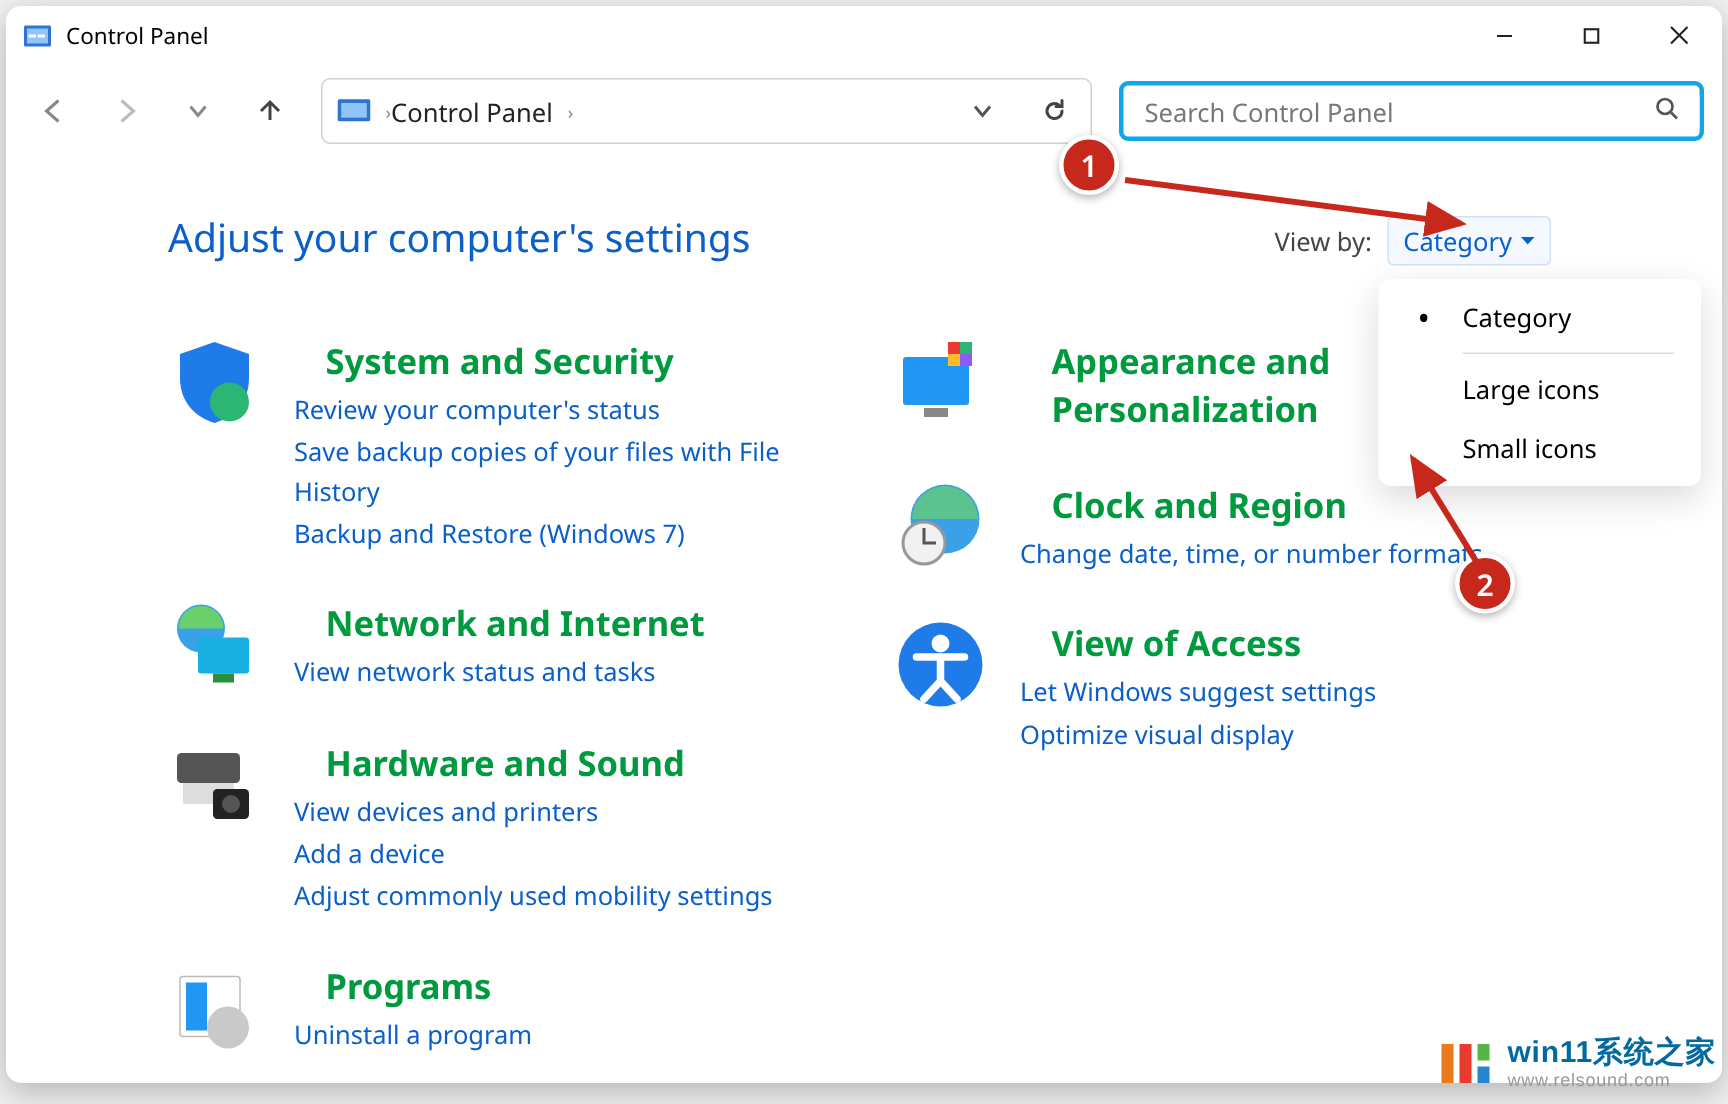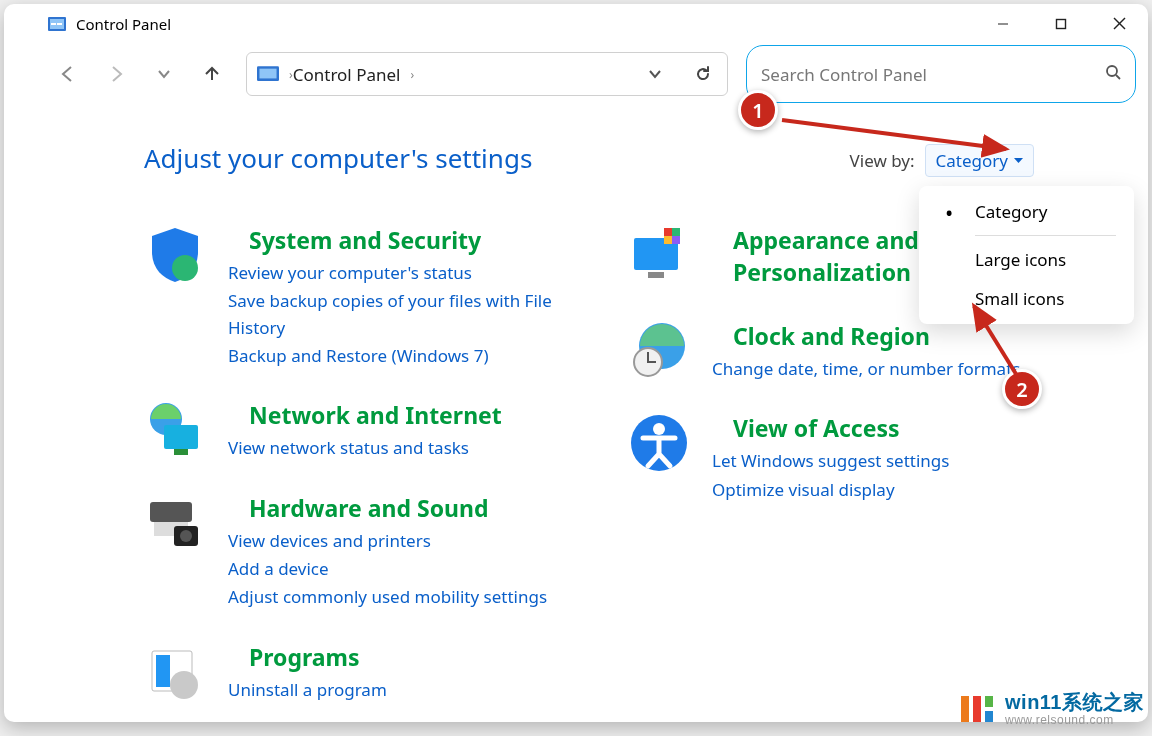--- a/index.html
+++ b/index.html
@@ -14,21 +14,20 @@
   .window {
     position: absolute;
     top: 4px; left: 4px;
     width: 1144px; height: 718px;
     background: #fff;
     border-radius: 10px;
     box-shadow: 0 6px 20px rgba(0,0,0,.25);
     display: flex;
     flex-direction: column;
     overflow: hidden;
-    padding-left: 32px;
   }
   
   .titlebar {
     height: 40px;
     display: flex;
     align-items: center;
     padding-left: 12px;
     font-size: 15px;
     border-bottom: 1px solid transparent;
   }
@@ -85,23 +84,23 @@
     margin-left: auto;
     display: flex;
   }
   .addr-end-btn {
     width: 48px; height: 42px;
     display: flex; align-items: center; justify-content: center;
     color: #555;
     font-size: 15px;
   }
   .searchbox {
-    width: 390px; height: 58px;
-    border: 1px solid #0ea5e9;
-    border-radius: 17px;
+    width: 390px; height: 40px;
+    border: 3px solid #0ea5e9;
+    border-radius: 6px;
     display: flex; align-items: center;
     padding-left: 14px;
     position: relative;
     margin-left: 10px;
   }
   .searchbox input {
     border: none; outline: none;
     font-size: 17px;
     color: #555;
     width: 100%;

